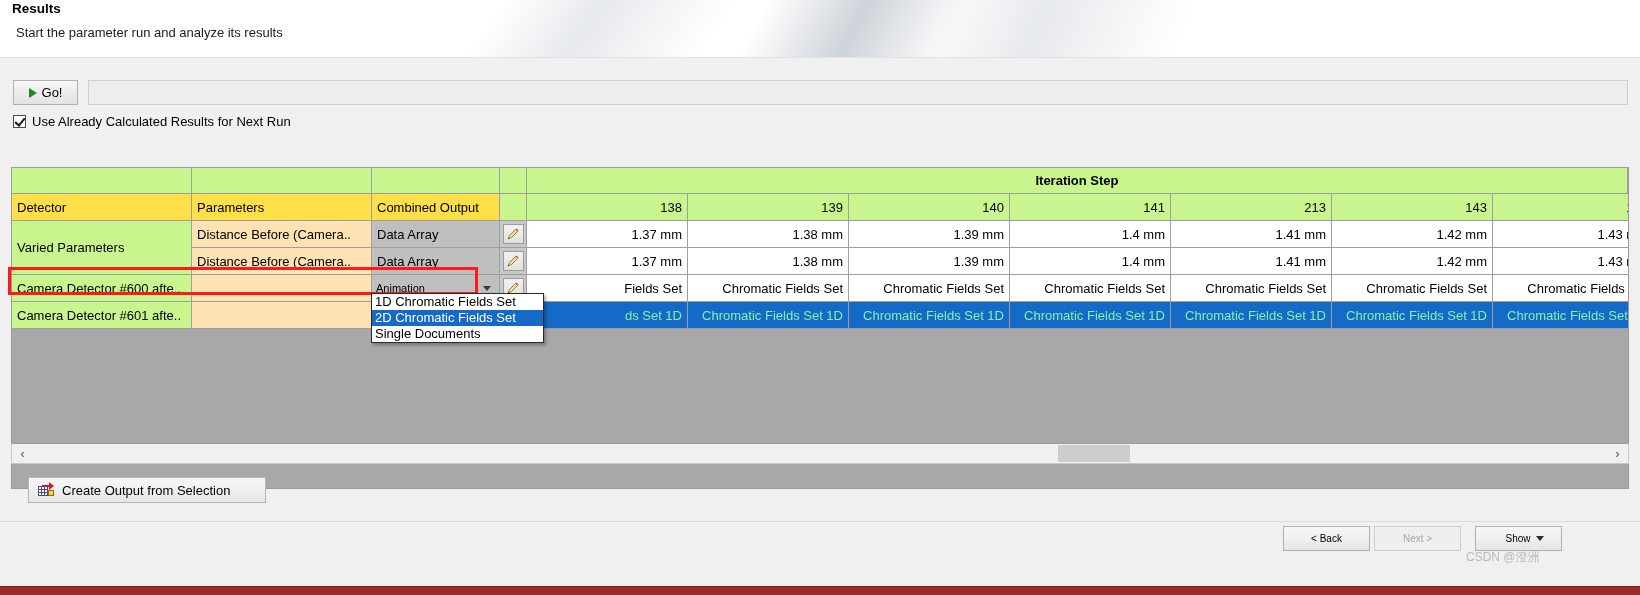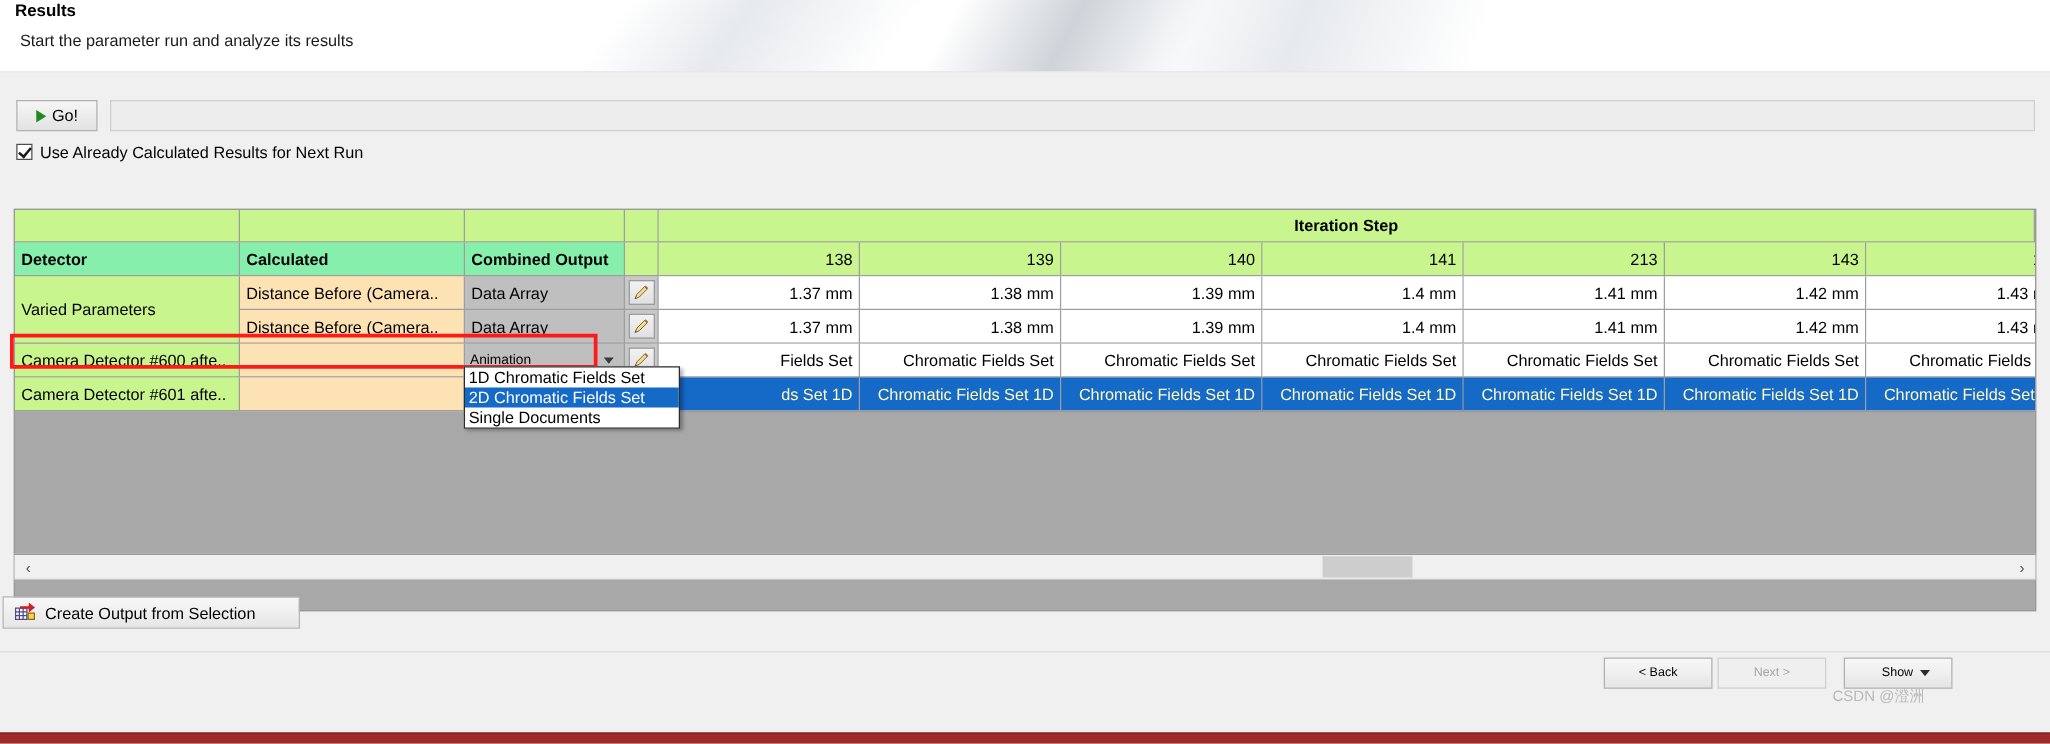--- a/index.html
+++ b/index.html
@@ -99,21 +99,21 @@
   .row { display: flex; height: 27px; }
   .cell {
     border-right: 1px solid #9e9e9e;
     border-bottom: 1px solid #9e9e9e;
     display: flex; align-items: center;
     padding: 0 5px;
     font-size: 13px;
     overflow: hidden; white-space: nowrap;
   }
   .green { background: #c9f58e; }
-  .greenhdr { background: #86efac; font-weight: bold; }
+  .greenhdr { background: #fde047; font-weight: normal; }
   .w-det { width: 180px; min-width: 180px; }
   .w-sub { width: 180px; min-width: 180px; }
   .w-out { width: 128px; min-width: 128px; }
   .w-pen { width: 27px;  min-width: 27px; }
   .w-num { width: 161px; min-width: 161px; }
   .num { justify-content: flex-end; }
 
   
   .hdr-band { height: 26px; }
   .hdr-band .spanner {
@@ -121,21 +121,21 @@
     background: #c9f58e;
     border-right: 1px solid #9e9e9e;
     border-bottom: 1px solid #9e9e9e;
     display: flex; align-items: center; justify-content: center;
     font-weight: bold; font-size: 13px;
   }
 
   
   .r-orange { background: #fde2b3; }
   .r-white  { background: #ffffff; }
-  .r-sel    { background: #1569c7; color: #fef9c3; }
+  .r-sel    { background: #1569c7; color: #86efac; }
 
   .out-cell {
     background: #bfbfbf;
     border-right: 1px solid #9e9e9e;
     border-bottom: 1px solid #9e9e9e;
     display: flex; align-items: center;
     padding: 0 5px;
     font-size: 13px;
     white-space: nowrap;
   }
@@ -218,21 +218,21 @@
   }
   .hs-track { flex: 1; height: 19px; position: relative; }
   .hs-thumb {
     position: absolute; left: 1025px; top: 1px;
     width: 72px; height: 17px;
     background: #cdcdcd;
   }
 
   
   .create-btn {
-    position: absolute; left: 2px; top: 477px;
+    position: absolute; left: 28px; top: 477px;
     width: 238px; height: 26px;
     background: linear-gradient(180deg,#f7f7f7 0%, #efefef 50%, #e6e6e6 100%);
     border: 1px solid #b5b5b5;
     display: flex; align-items: center; gap: 7px;
     padding-left: 9px;
     font-size: 13px;
     text-align: right;
   }
 
   
@@ -296,21 +296,21 @@
       <div class="row hdr-band">
         <div class="cell green w-det"></div>
         <div class="cell green w-sub"></div>
         <div class="cell green w-out"></div>
         <div class="cell green w-pen"></div>
         <div class="spanner">Iteration Step</div>
       </div>
 
       <div class="row">
         <div class="cell greenhdr w-det">Detector</div>
-        <div class="cell greenhdr w-sub">Calculated</div>
+        <div class="cell greenhdr w-sub">Parameters</div>
         <div class="cell greenhdr w-out">Combined Output</div>
         <div class="cell green w-pen"></div>
         <div class="cell green w-num num">138</div>
         <div class="cell green w-num num">139</div>
         <div class="cell green w-num num">140</div>
         <div class="cell green w-num num">141</div>
         <div class="cell green w-num num">213</div>
         <div class="cell green w-num num">143</div>
         <div class="cell green w-num num">144</div>
 

